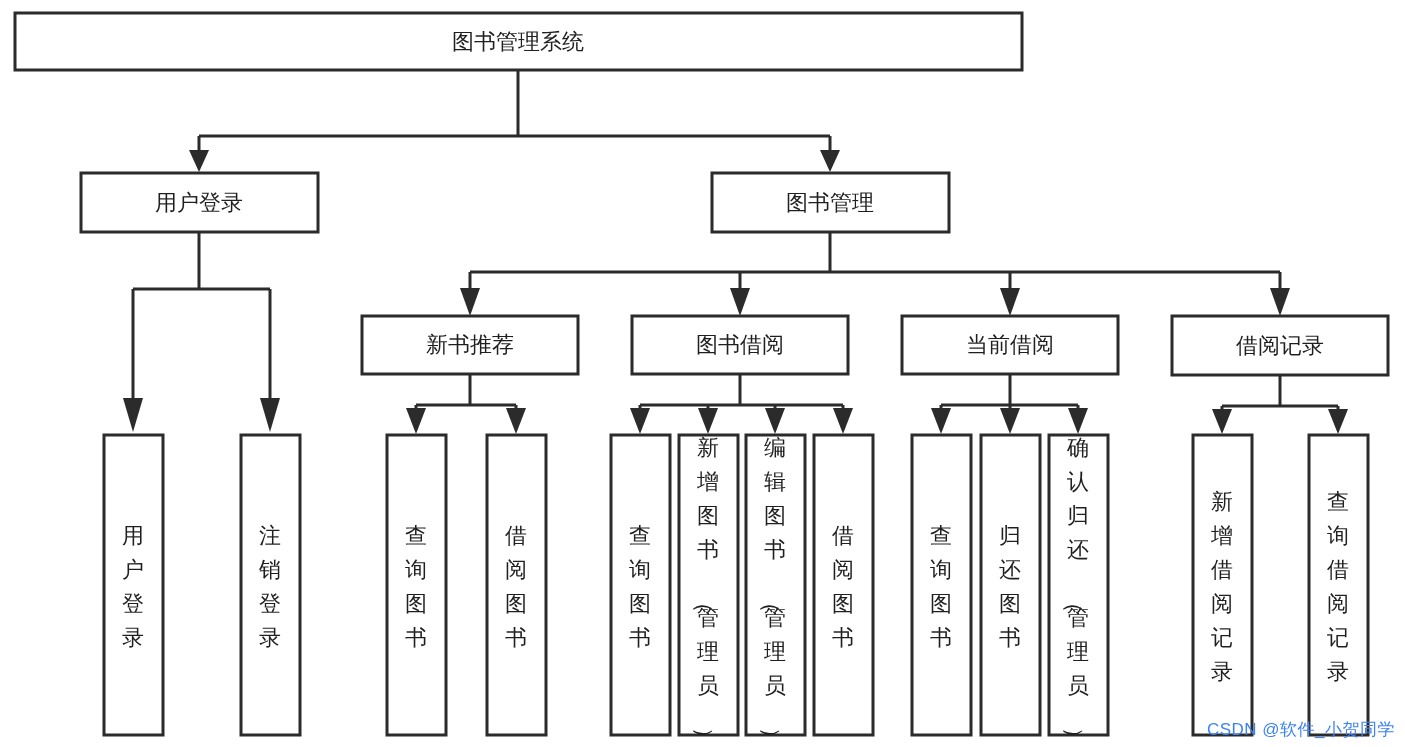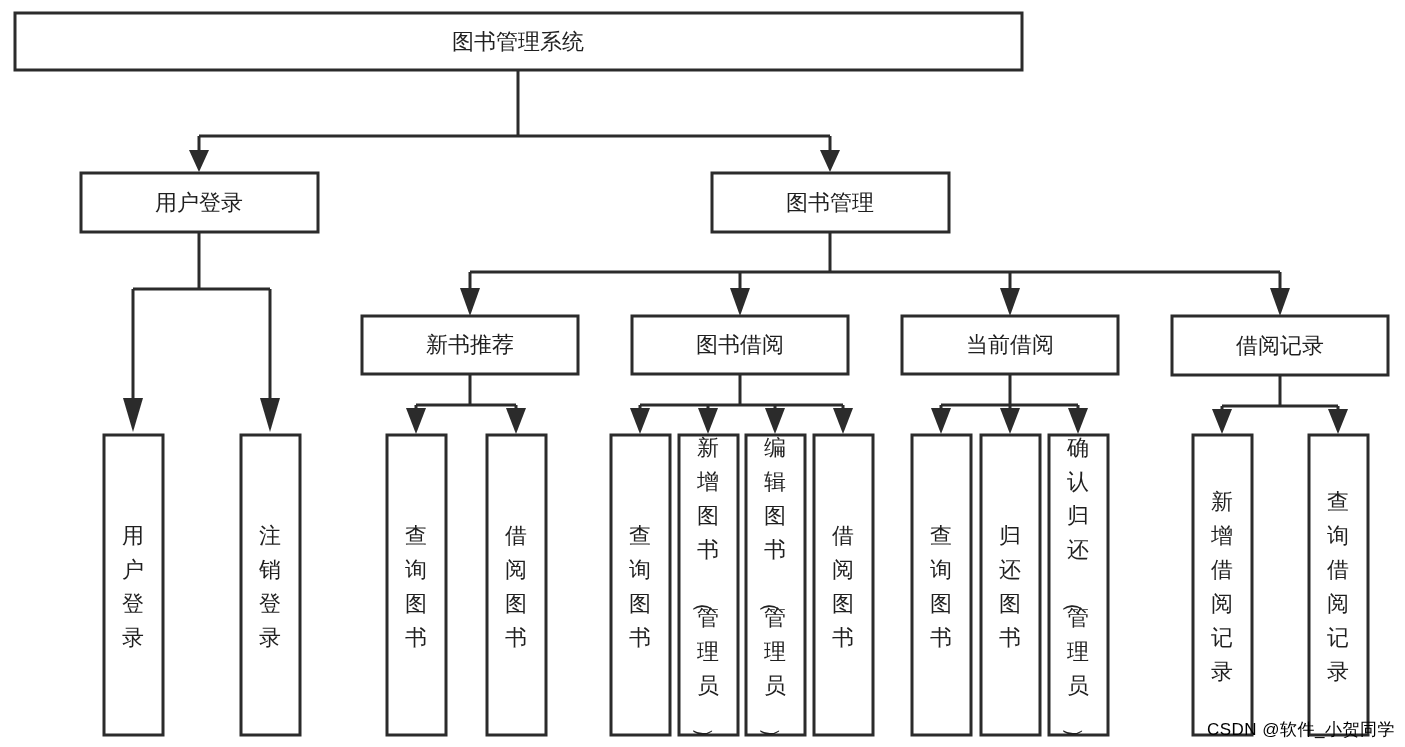--- a/index.html
+++ b/index.html
@@ -58,21 +58,21 @@
     font-family: "Liberation Sans", "DejaVu Sans", sans-serif;
     font-size: 22px;
     text-anchor: middle;
   }
   .watermark {
     position: absolute;
     right: 10px;
     bottom: 6px;
     font-family: "Liberation Sans", "DejaVu Sans", sans-serif;
     font-size: 17px;
-    color: #000000;
+    color: #3b82f6;
     letter-spacing: 0.5px;
     white-space: nowrap;
     pointer-events: none;
   }
 </style>
 </head>
 <body>
 
 <div id="diagram-root">
   <svg class="diagram" viewBox="0 0 1405 747" xmlns="http://www.w3.org/2000/svg">

